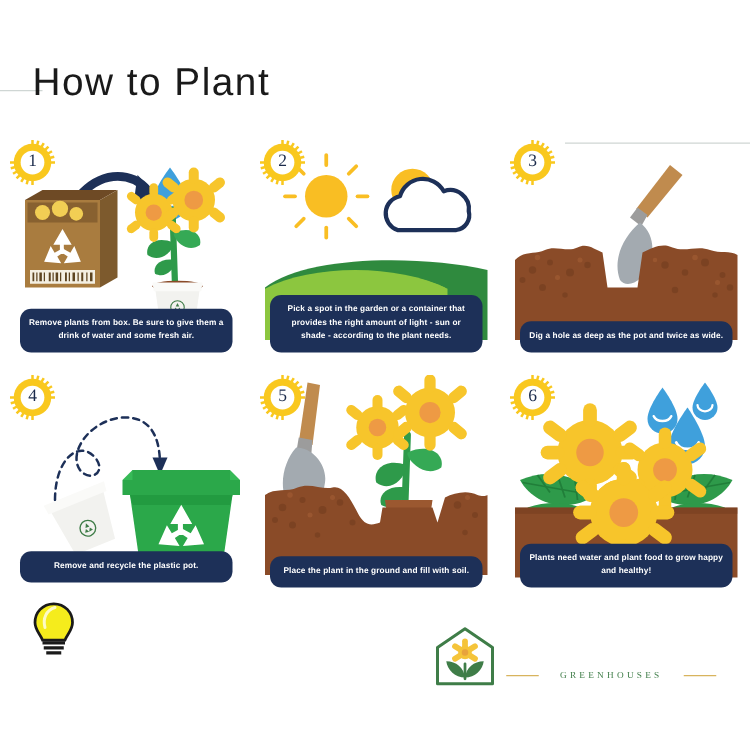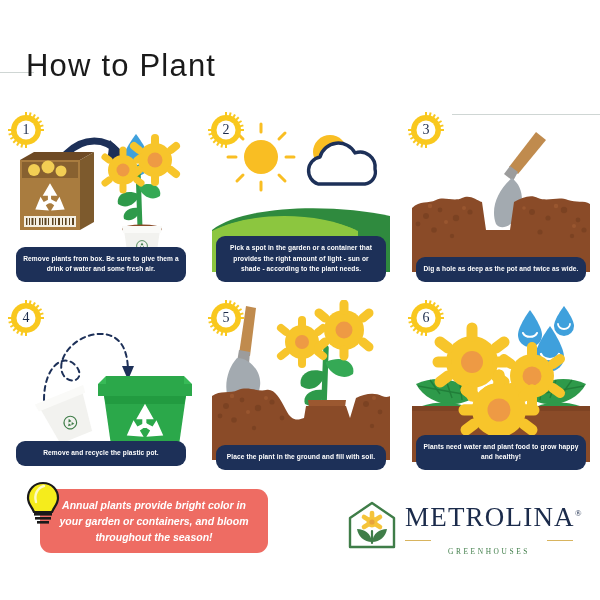--- a/index.html
+++ b/index.html
@@ -81,21 +81,20 @@
     font-size:27px;letter-spacing:1.2px;color:#1b2b4b;
     white-space:nowrap;
   }
   .logo-reg{font-size:9px;vertical-align:super;}
   .logo-sub-wrap{position:absolute;left:60px;top:37px;width:168px;height:12px;}
   .logo-sub{
     position:absolute;left:0;right:0;top:0;text-align:center;
     font-family:"Liberation Serif", serif;
     font-size:7.4px;letter-spacing:2.6px;color:#3f7d48;
     white-space:nowrap;
-    margin-top:12px;
   }
   .logo-sub-rule{position:absolute;top:5px;height:1px;background:#d8b45e;}
   .lsr-l{left:0;width:26px;}
   .lsr-r{right:0;width:26px;}
 </style>
 </head>
 <body>
 
 <div class="stage">
 
@@ -582,45 +581,39 @@
     <div class="cap-bar cap-2line">Plants need water and plant food to grow happy and healthy!</div>
   </div>
 
   <svg class="bulb" viewBox="0 0 38 44">
     <path d="M19 2 C10 2 4 9 4 17 C4 23 8 26 10 31 L28 31 C30 26 34 23 34 17 C34 9 28 2 19 2 Z" fill="#F5EC1C" stroke="#1A1A1A" stroke-width="2.2"></path>
     <path d="M12 21 C10 14 13 7 20 5" fill="none" stroke="#FFFFFF" stroke-width="2.4" stroke-linecap="round" opacity=".75"></path>
     <rect x="10" y="32" width="18" height="2.6" fill="#1A1A1A"></rect>
     <rect x="11" y="36" width="16" height="2.6" fill="#1A1A1A"></rect>
     <rect x="13" y="40" width="12" height="2.6" fill="#1A1A1A"></rect>
   </svg>
-  <div class="tipbox">
-    <span>Annual plants provide bright color in your garden or containers, and bloom throughout the season!</span>
-  </div>
 
   <div class="logo">
     <svg class="logo-mark" viewBox="0 0 54 54">
       <path d="M27 5 L49 20 L49 49 L5 49 L5 20 Z" fill="none" stroke="#3F7D48" stroke-width="2.4" stroke-linejoin="round"></path>
       <g fill="#F5C43A">
         <circle cx="27" cy="24" r="5.4"></circle>
         <g stroke="#F5C43A" stroke-width="4.6" stroke-linecap="round">
           <path d="M27 24 L27 15"></path>
             <path d="M27 24 L35 19"></path>
             <path d="M27 24 L35 29"></path>
           <path d="M27 24 L19 19"></path>
             <path d="M27 24 L19 29"></path>
         </g>
       </g>
       <circle cx="27" cy="24" r="2.6" fill="#E8A33C"></circle>
       <path d="M27 33 L27 45" stroke="#3F7D48" stroke-width="2.2" stroke-linecap="round"></path>
       <path d="M27 44 C19 44 13 38 12 31 C20 31 26 36 27 44 Z" fill="#3F7D48"></path>
       <path d="M27 44 C35 44 41 38 42 31 C34 31 28 36 27 44 Z" fill="#3F7D48"></path>
     </svg>
-    <div class="logo-word">
-      <span>METROLINA</span><span class="logo-reg">®</span>
-    </div>
     <div class="logo-sub-wrap">
       <div class="logo-sub-rule lsr-l"></div>
       <div class="logo-sub">GREENHOUSES</div>
       <div class="logo-sub-rule lsr-r"></div>
     </div>
   </div>
 
 </div>
 
 </body></html>

